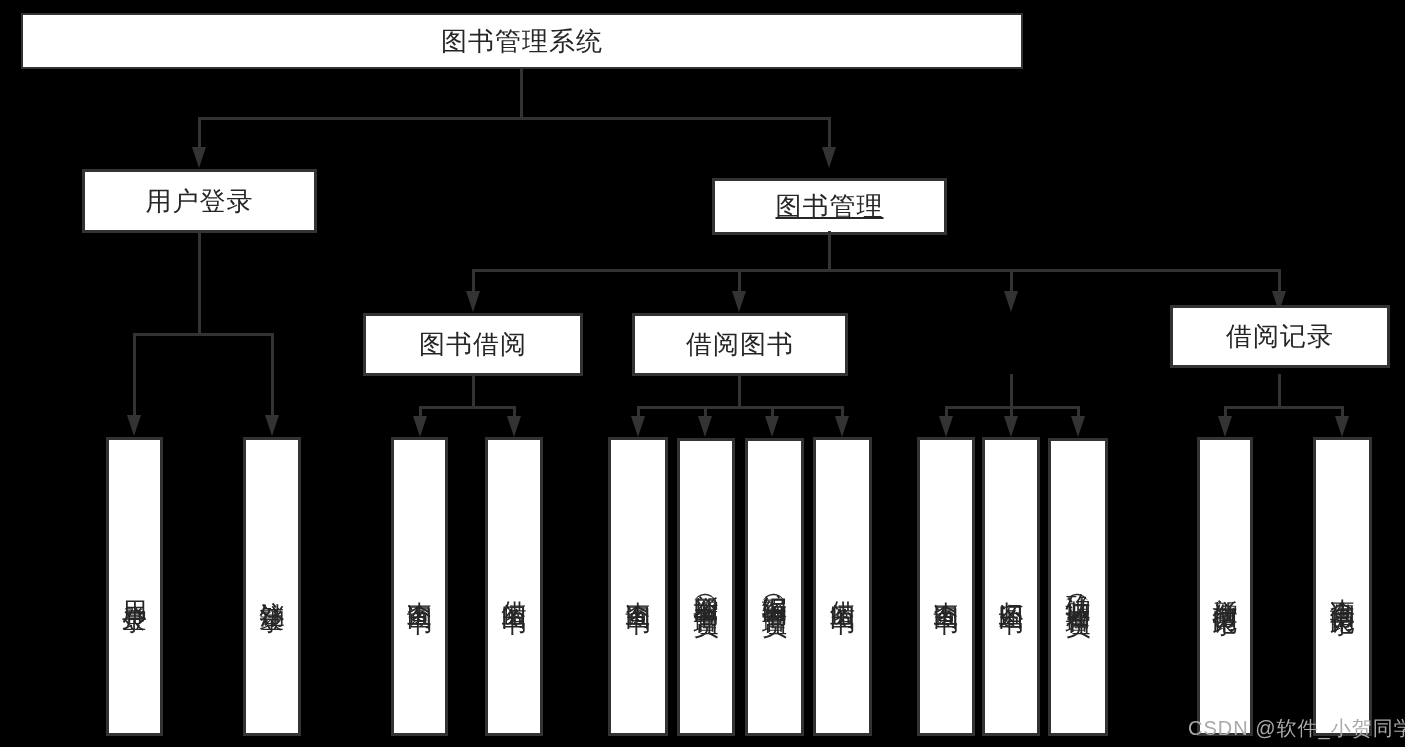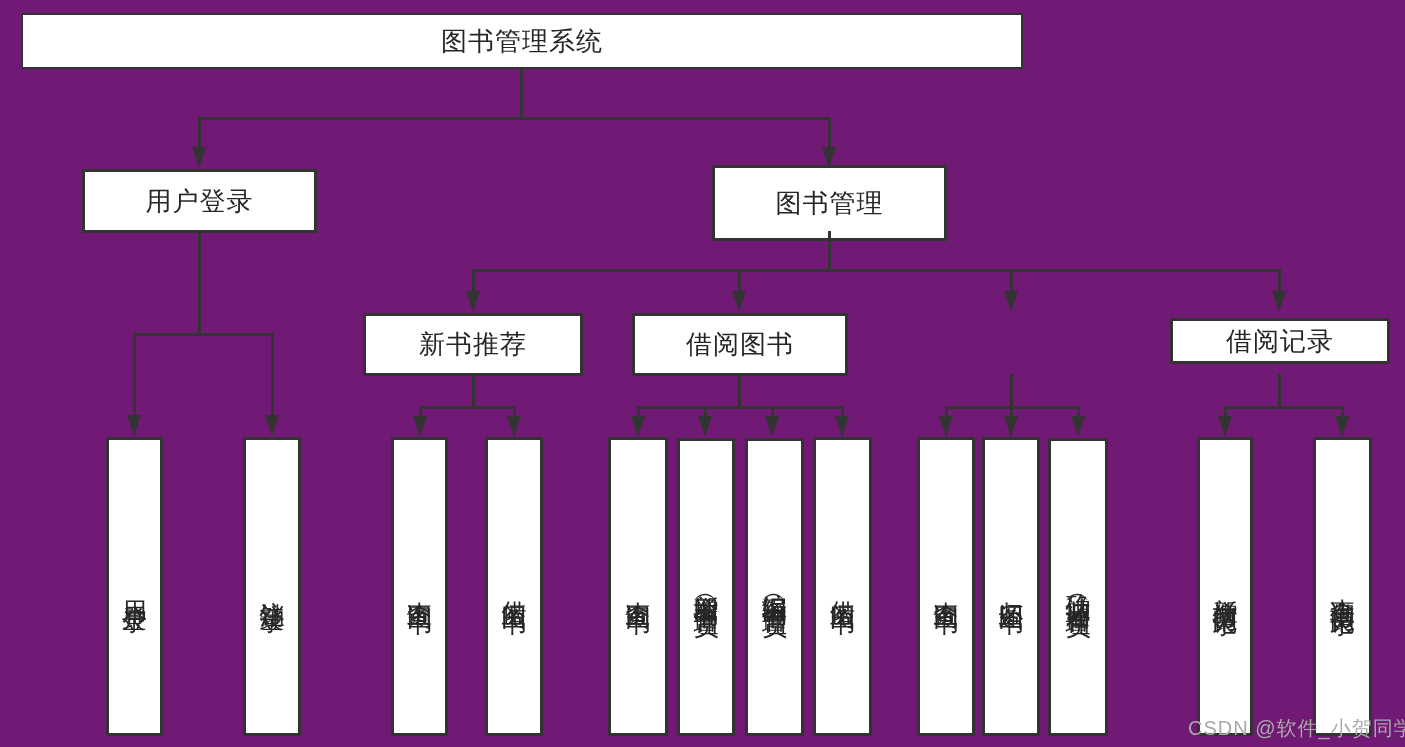--- a/index.html
+++ b/index.html
@@ -2,21 +2,21 @@
 <html><head>
 <meta charset="utf-8">
 <style>
   html,body{margin:0;padding:0;}
   body{
     width:1405px;height:747px;
     background:#ffffff;
     font-family:"Liberation Sans","DejaVu Sans",sans-serif;
     overflow:hidden;
   }
-  .canvas{position:relative;width:1405px;height:747px;background:#701a75;}
+  .canvas{position:relative;width:1405px;height:747px;background:#000000;}
 
   
   .box{
     position:absolute;
     background:#ffffff;
     border:3px solid #333333;
     box-sizing:border-box;
     display:flex;align-items:center;justify-content:center;
     color:#262626;
   }
@@ -64,21 +64,21 @@
   <div class="vline" style="left:520px;top:67px;height:52px;"></div>
   <div class="hline" style="left:198px;top:117px;width:633px;"></div>
   <div class="vline" style="left:198px;top:117px;height:32px;"></div>
   <div class="arr" style="left:192px;top:147px;"></div>
   <div class="vline" style="left:828px;top:117px;height:32px;"></div>
   <div class="arr" style="left:822px;top:147px;"></div>
 
   <div class="box lvl2" style="left:82px;top:169px;width:235px;height:64px;">
     <span>用户登录</span>
   </div>
-  <div class="box lvl2" style="left:712px;top:165px;width:235px;height:76px;">
+  <div class="box lvl2" style="left:712px;top:178px;width:235px;height:57px;text-decoration:underline;">
     <span>图书管理</span>
   </div>
 
   <div class="vline" style="left:198px;top:231px;height:105px;"></div>
   <div class="hline" style="left:133px;top:333px;width:140px;"></div>
   <div class="vline" style="left:133px;top:333px;height:84px;"></div>
   <div class="arr" style="left:127px;top:415px;"></div>
   <div class="vline" style="left:271px;top:333px;height:84px;"></div>
   <div class="arr" style="left:265px;top:415px;"></div>
 
@@ -87,26 +87,26 @@
   <div class="vline" style="left:472px;top:269px;height:25px;"></div>
   <div class="arr" style="left:466px;top:291px;"></div>
   <div class="vline" style="left:738px;top:269px;height:25px;"></div>
   <div class="arr" style="left:732px;top:291px;"></div>
   <div class="vline" style="left:1010px;top:269px;height:25px;"></div>
   <div class="arr" style="left:1004px;top:291px;"></div>
   <div class="vline" style="left:1278px;top:269px;height:25px;"></div>
   <div class="arr" style="left:1272px;top:291px;"></div>
 
   <div class="box lvl3" style="left:363px;top:313px;width:220px;height:63px;">
-    <span>新书推荐</span>
+    <span>图书借阅</span>
   </div>
   <div class="box lvl3" style="left:632px;top:313px;width:216px;height:63px;">
     <span>借阅图书</span>
   </div>
-  <div class="box lvl3" style="left:1170px;top:318px;width:220px;height:46px;align-items:center;">
+  <div class="box lvl3" style="left:1170px;top:305px;width:220px;height:63px;align-items:center;">
     <span>借阅记录</span>
   </div>
 
   <div class="vline" style="left:472px;top:374px;height:35px;"></div>
   <div class="hline" style="left:419px;top:406px;width:97px;"></div>
   <div class="vline" style="left:419px;top:406px;height:13px;"></div>
   <div class="arr" style="left:413px;top:416px;"></div>
   <div class="vline" style="left:513px;top:406px;height:13px;"></div>
   <div class="arr" style="left:507px;top:416px;"></div>
 

